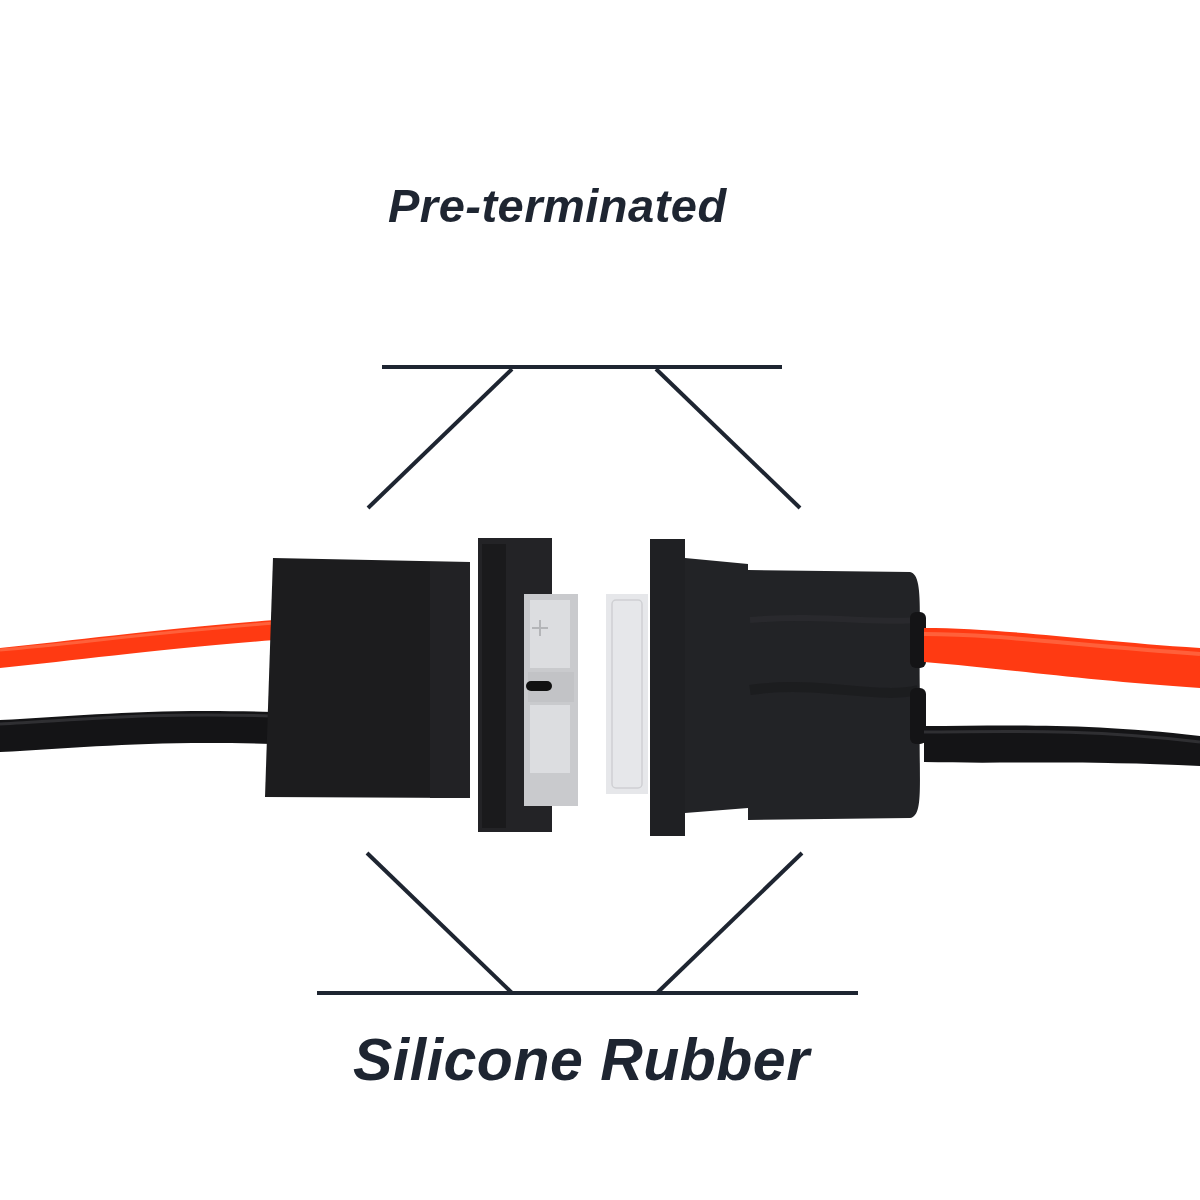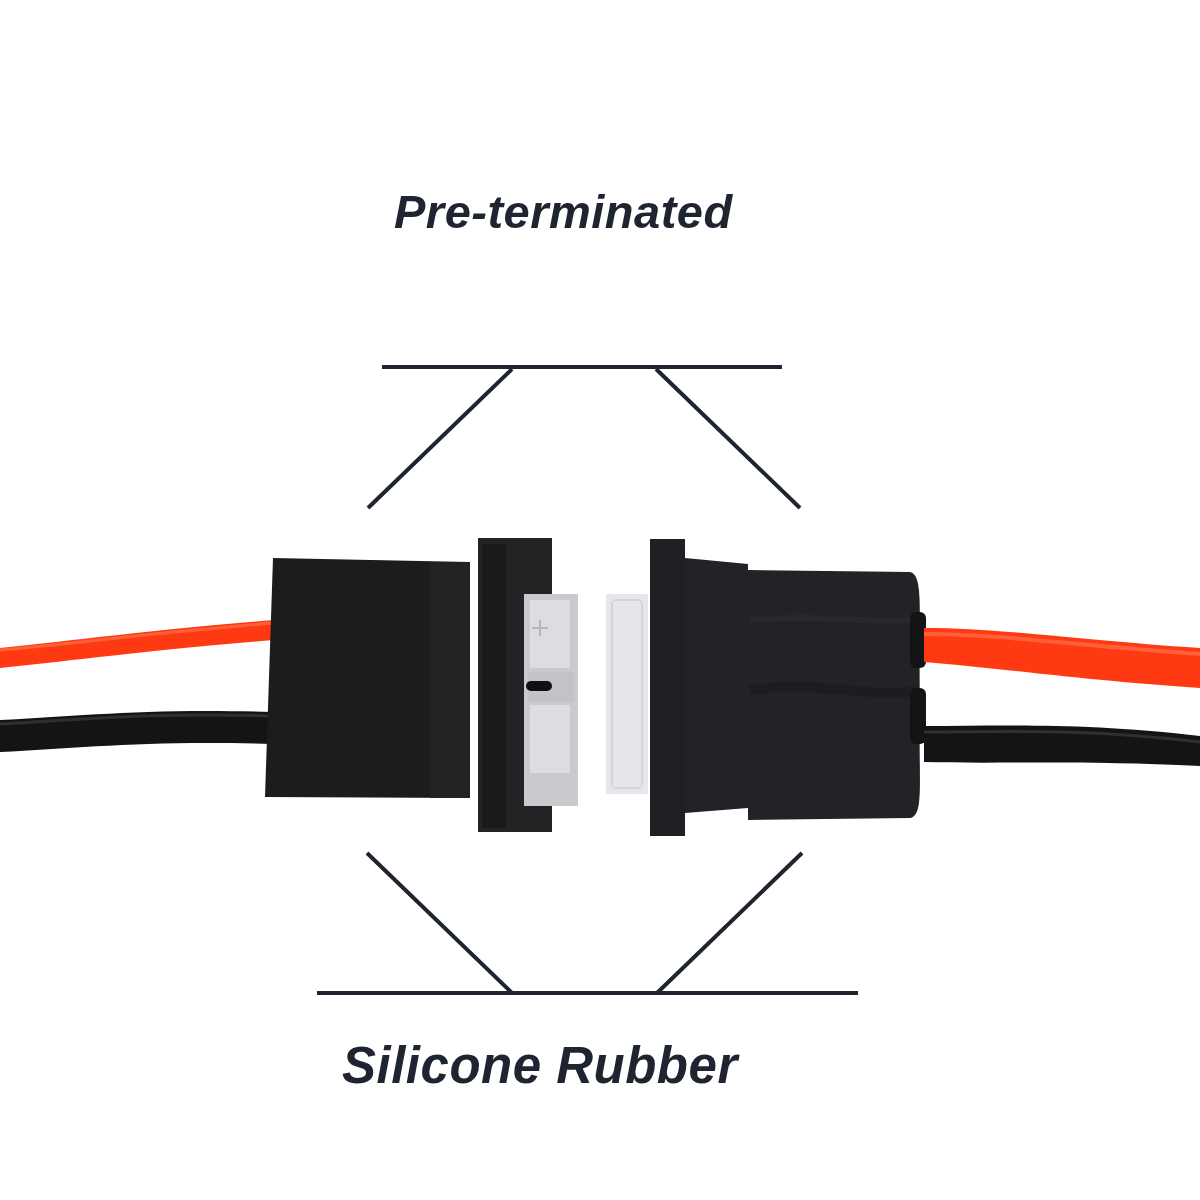--- a/index.html
+++ b/index.html
@@ -1,24 +1,24 @@
 <!DOCTYPE html>
 <html><head>
 <meta charset="utf-8">
 <style>
   html, body { margin:0; padding:0; background:#ffffff; }
   body { width:1200px; height:1200px; position:relative; overflow:hidden; }
   .caption {
-    position:absolute; margin:14px;
+    position:absolute; margin:8px;
     font-family:"Liberation Sans", sans-serif;
     font-weight:700; font-style:italic;
     color:#1e2531; letter-spacing:0.5px;
   }
   .cap-top { left:380px; top:165px; font-size:47px; line-height:66px; }
-  .cap-bot { left:328px; top:1022px; font-size:51px; line-height:60px; }
+  .cap-bot { left:345px; top:1022px; font-size:59px; line-height:60px; }
   .cap-top span, .cap-bot span { display:block; white-space:nowrap; }
   svg.scene { position:absolute; left:0; top:0; }
 </style>
 </head>
 <body>
 
 <div class="caption cap-top">
   <span>Pre-terminated</span>
 </div>
 

